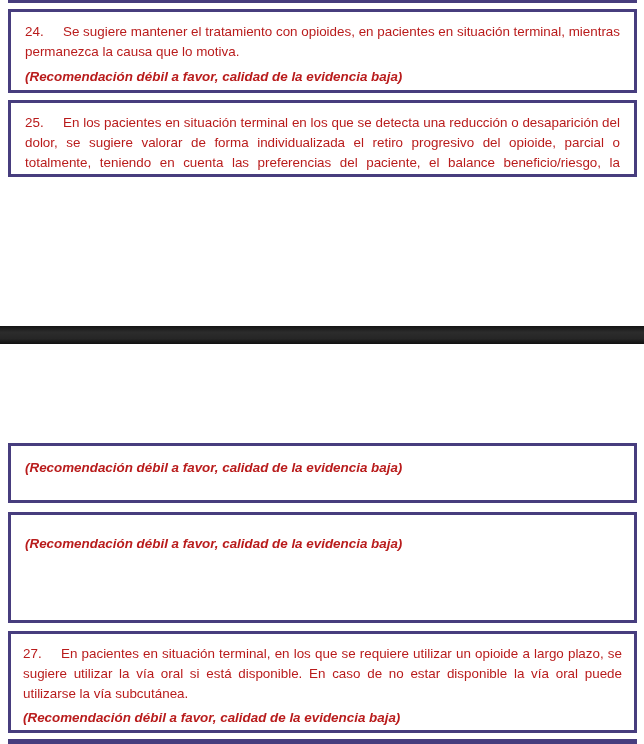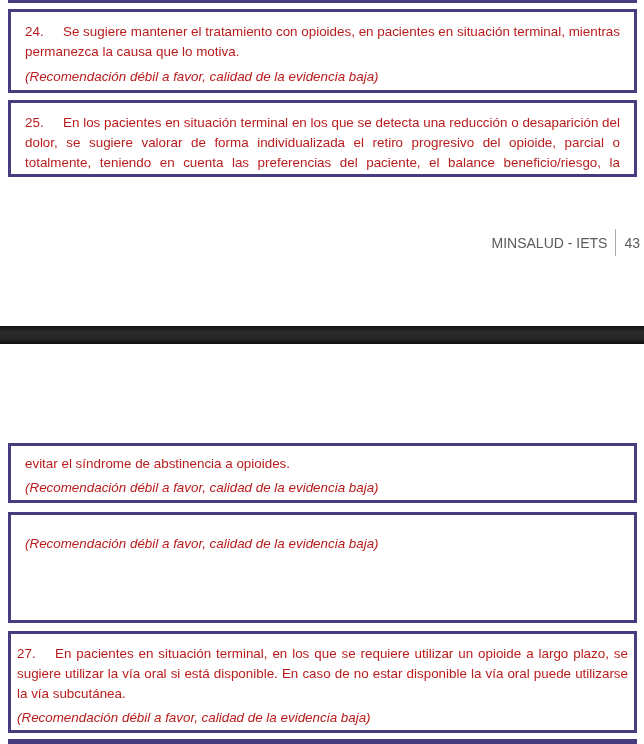--- a/index.html
+++ b/index.html
@@ -31,40 +31,40 @@
     font-size: 13.4px;
     line-height: 20px;
     color: #b91c1c;
     text-align: justify;
   }
   .rec-num {
     display: inline-block;
     width: 38px;
   }
   .rec-grade {
-    font-weight: normal;
+    font-weight: bold;
     font-style: italic;
     text-align: left;
   }
   
   .partial-bar {
     position: absolute; left: 8px; width: 629px;
     background: #473d7e;
   }
   .bar-prev-box { top: 0; height: 3px; }
   .bar-next-box { top: 395px; height: 5px; }
   
   .box-24 { top: 9px;  height: 84px;  padding: 10px 14px 0; }
   .box-24 .rec-grade { margin-top: 5px; }
   .box-25a { top: 100px; height: 77px; padding: 10px 14px 0; }
   .box-25b { top: 99px;  height: 60px; padding: 8px 14px 0; }
   .box-25b .rec-grade { margin-top: 4px; }
   .box-26 { top: 168px; height: 111px; padding: 12px 14px 0; }
   .box-26 .rec-grade { margin-top: 7px; }
-  .box-27 { top: 287px; height: 102px; padding: 10px 6px 0; }
+  .box-27 { top: 287px; height: 102px; padding: 10px 12px 0; }
   .box-27 .rec-grade { margin-top: 4px; }
   
   .page-footer {
     position: absolute; right: 4px; top: 229px;
     display: flex; align-items: center;
     color: #5a5a5a;
     font-size: 14px;
     white-space: nowrap;
   }
   .footer-vline {
@@ -82,34 +82,28 @@
 
   <div class="rec-box box-24">
     <p><span class="rec-num">24.</span><span>Se sugiere mantener el tratamiento con opioides, en pacientes en situación terminal, mientras permanezca la causa que lo motiva.</span></p>
     <p class="rec-grade">(Recomendación débil a favor, calidad de la evidencia baja)</p>
   </div>
 
   <div class="rec-box box-25a">
     <p><span class="rec-num">25.</span><span>En los pacientes en situación terminal en los que se detecta una reducción o desaparición del dolor, se sugiere valorar de forma individualizada el retiro progresivo del opioide, parcial o totalmente, teniendo en cuenta las preferencias del paciente, el balance beneficio/riesgo, la duración del tratamiento, y la posible presencia de dependencia para</span></p>
   </div>
 
-  <div class="page-footer">
-    <span>MINSALUD - IETS</span>
-    <span class="footer-vline"></span>
-    <span>43</span>
-  </div>
 
 </div>
 
 <div class="page-separator"></div>
 
 <div class="pdf-page page-2">
 
   <div class="rec-box box-25b">
-    <p>evitar el síndrome de abstinencia a opioides.</p>
     <p class="rec-grade">(Recomendación débil a favor, calidad de la evidencia baja)</p>
   </div>
 
   <div class="rec-box box-26">
     <p class="rec-grade">(Recomendación débil a favor, calidad de la evidencia baja)</p>
   </div>
 
   <div class="rec-box box-27">
     <p><span class="rec-num">27.</span><span>En pacientes en situación terminal, en los que se requiere utilizar un opioide a largo plazo, se sugiere utilizar la vía oral si está disponible. En caso de no estar disponible la vía oral puede utilizarse la vía subcutánea.</span></p>
     <p class="rec-grade">(Recomendación débil a favor, calidad de la evidencia baja)</p>

